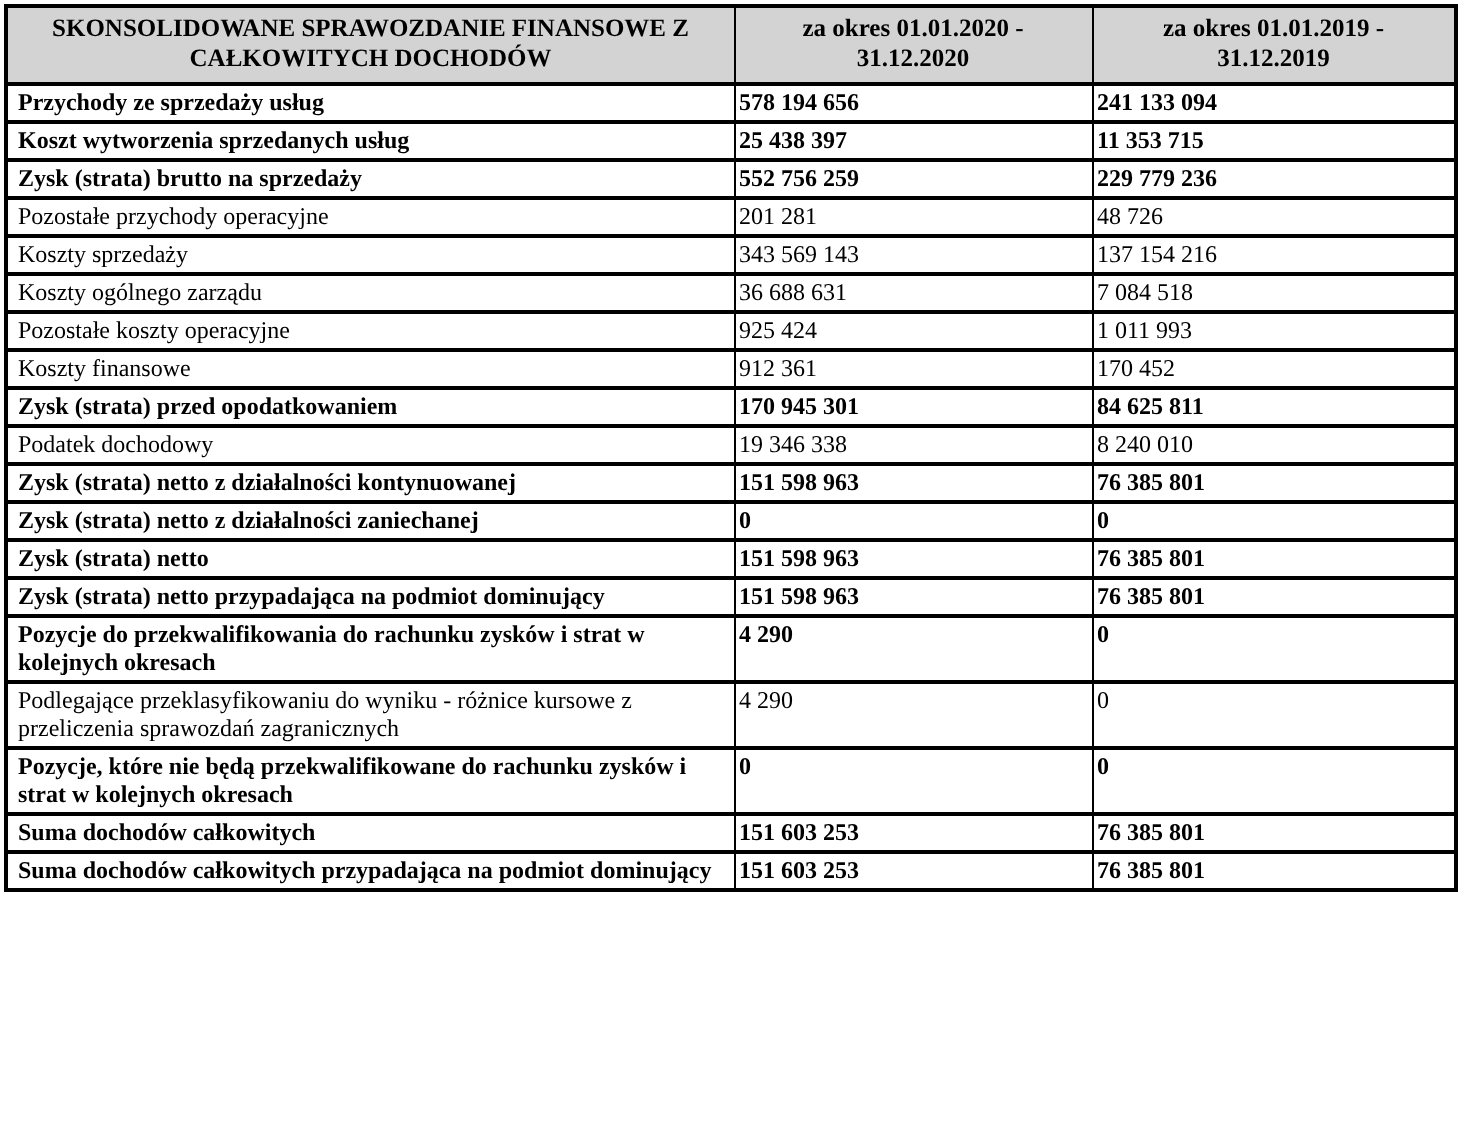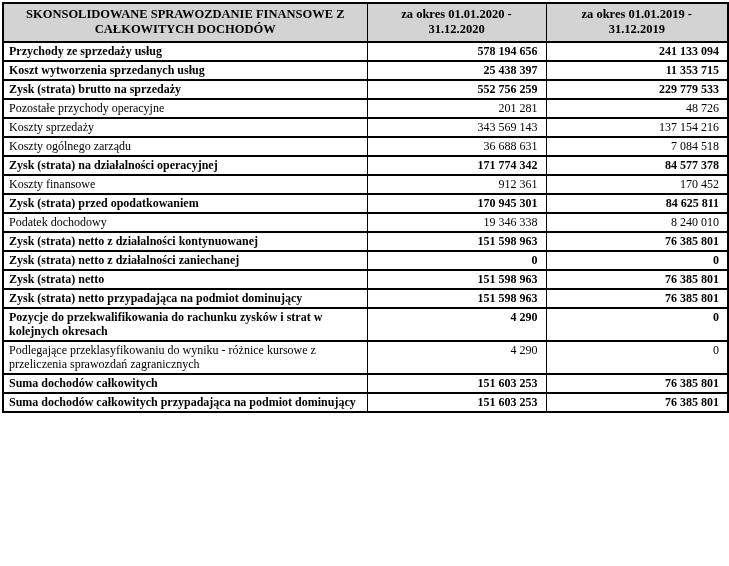--- a/index.html
+++ b/index.html
@@ -39,21 +39,20 @@
     vertical-align: middle;
     padding: 3px 6px 4px 6px;
     line-height: 15px;
     font-size: 12.5px;
   }
   td.label {
     text-align: left;
     padding: 1px 4px 2px 5px;
   }
   td.value {
-    text-align: right;
     padding: 1px 8px 2px 2px;
     white-space: nowrap;
   }
   tr.row { height: 18px; }
   tr.bold td { font-weight: bold; }
 </style>
 </head>
 <body>
 
 <table class="fin">
@@ -76,41 +75,41 @@
         <td class="value">241 133 094</td>
       </tr>
       <tr class="row bold">
         <td class="label">Koszt wytworzenia sprzedanych usług</td>
         <td class="value">25 438 397</td>
         <td class="value">11 353 715</td>
       </tr>
       <tr class="row bold">
         <td class="label">Zysk (strata) brutto na sprzedaży</td>
         <td class="value">552 756 259</td>
-        <td class="value">229 779 533</td>
+        <td class="value">229 779 236</td>
       </tr>
       <tr class="row">
         <td class="label">Pozostałe przychody operacyjne</td>
         <td class="value">201 281</td>
         <td class="value">48 726</td>
       </tr>
       <tr class="row">
         <td class="label">Koszty sprzedaży</td>
         <td class="value">343 569 143</td>
         <td class="value">137 154 216</td>
       </tr>
       <tr class="row">
         <td class="label">Koszty ogólnego zarządu</td>
         <td class="value">36 688 631</td>
         <td class="value">7 084 518</td>
       </tr>
-      <tr class="row bold">
-        <td class="label">Zysk (strata) na działalności operacyjnej</td>
-        <td class="value">171 774 342</td>
-        <td class="value">84 577 378</td>
+      <tr class="row">
+        <td class="label">Pozostałe koszty operacyjne</td>
+        <td class="value">925 424</td>
+        <td class="value">1 011 993</td>
       </tr>
       <tr class="row">
         <td class="label">Koszty finansowe</td>
         <td class="value">912 361</td>
         <td class="value">170 452</td>
       </tr>
       <tr class="row bold">
         <td class="label">Zysk (strata) przed opodatkowaniem</td>
         <td class="value">170 945 301</td>
         <td class="value">84 625 811</td>
@@ -144,20 +143,25 @@
         <td class="label">Pozycje do przekwalifikowania do rachunku zysków i strat w kolejnych okresach</td>
         <td class="value">4 290</td>
         <td class="value">0</td>
       </tr>
       <tr class="row">
         <td class="label">Podlegające przeklasyfikowaniu do wyniku - różnice kursowe z przeliczenia sprawozdań zagranicznych</td>
         <td class="value">4 290</td>
         <td class="value">0</td>
       </tr>
       <tr class="row bold">
+        <td class="label">Pozycje, które nie będą przekwalifikowane do rachunku zysków i strat w kolejnych okresach</td>
+        <td class="value">0</td>
+        <td class="value">0</td>
+      </tr>
+      <tr class="row bold">
         <td class="label">Suma dochodów całkowitych</td>
         <td class="value">151 603 253</td>
         <td class="value">76 385 801</td>
       </tr>
       <tr class="row bold">
         <td class="label">Suma dochodów całkowitych przypadająca na podmiot dominujący</td>
         <td class="value">151 603 253</td>
         <td class="value">76 385 801</td>
       </tr>
     </tbody>

